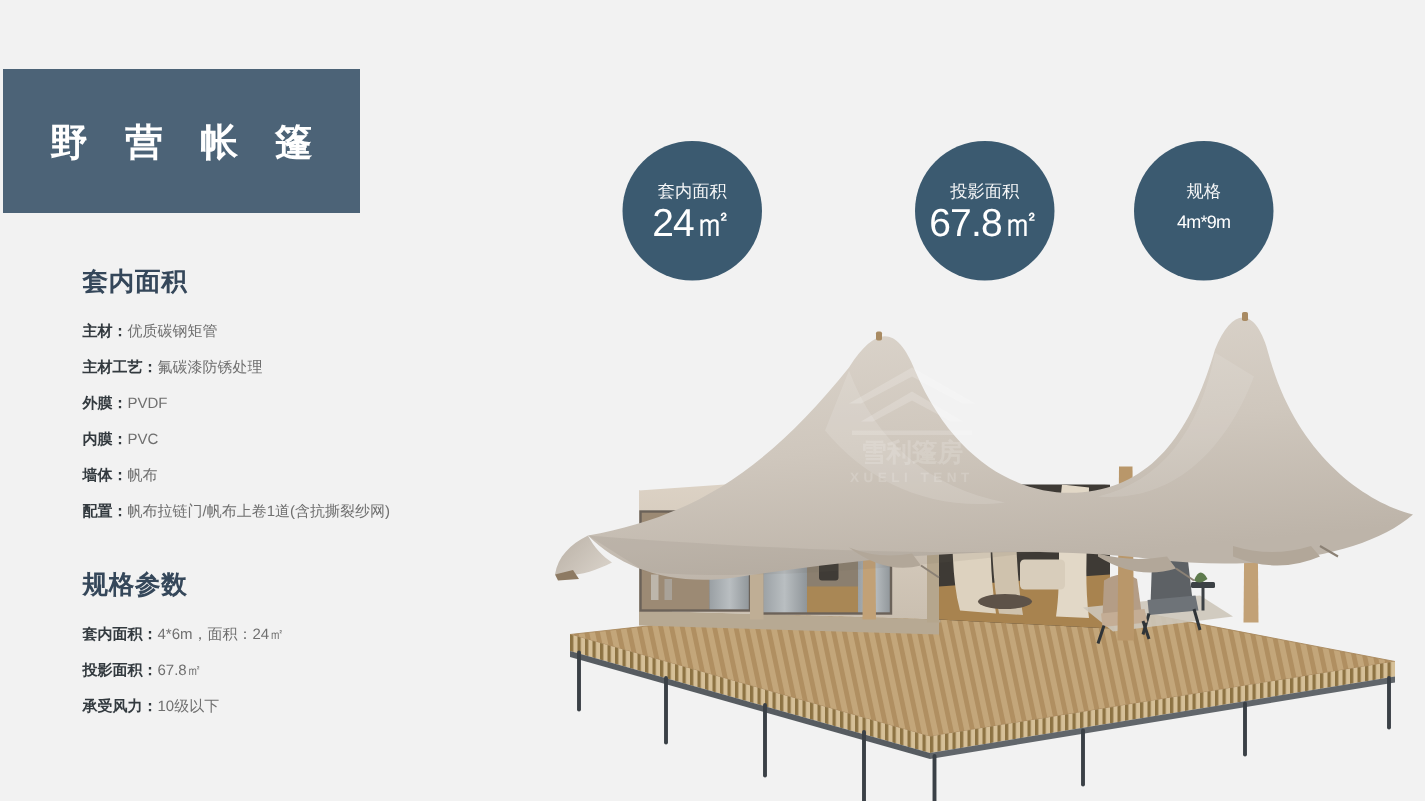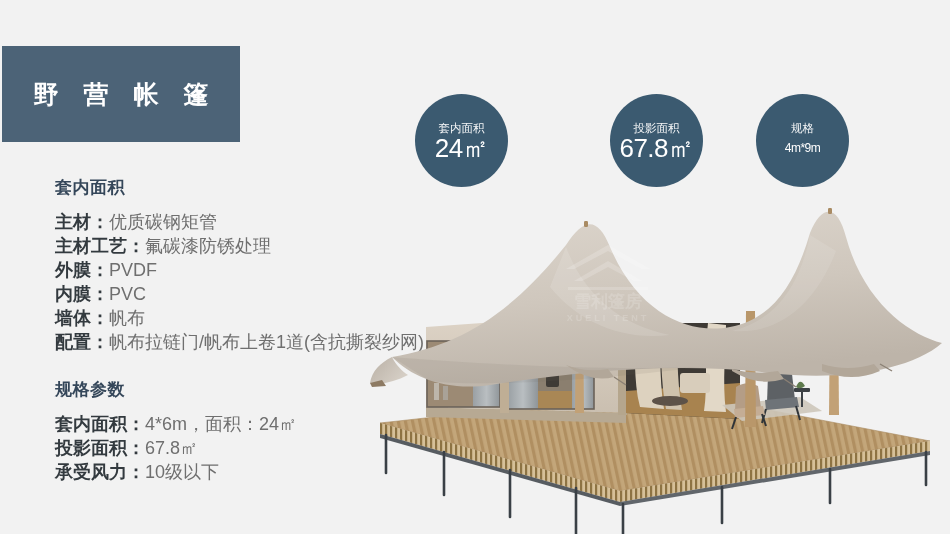--- a/index.html
+++ b/index.html
@@ -41,21 +41,21 @@
     width: 330px;
   }
   .section-heading {
     color: #35475a;
     font-size: 17px;
     font-weight: bold;
     margin-bottom: 11px;
     letter-spacing: .5px;
   }
   .spec-row {
-    font-size: 18px;
+    font-size: 10px;
     line-height: 24px;
     white-space: nowrap;
     color: #6f6f6f;
   }
   .spec-row .k {
     color: #333a3f;
     font-weight: bold;
   }
   .spec-row .v { color: #6f6f6f; }
   .spec-group-2 { margin-top: 24px; }

